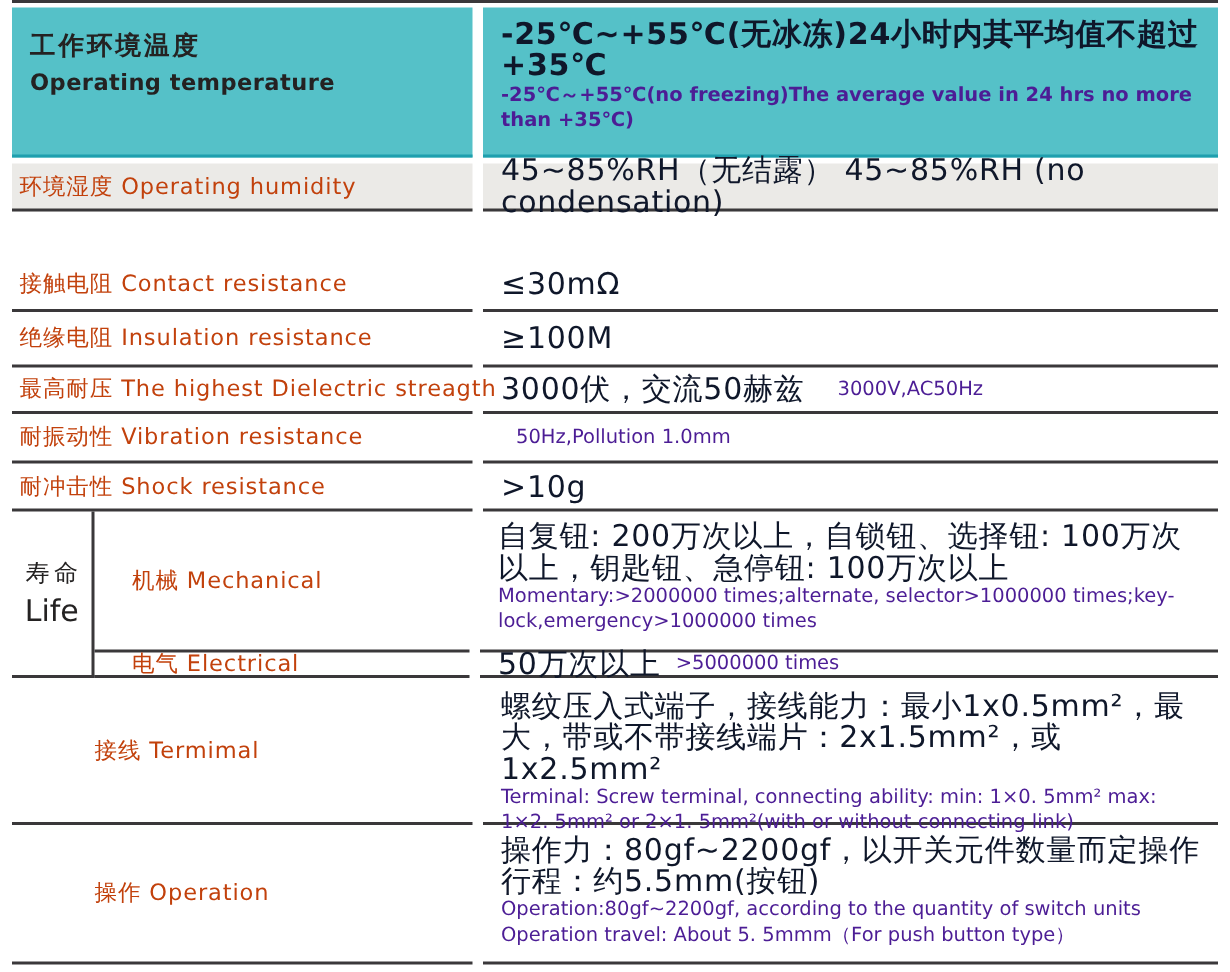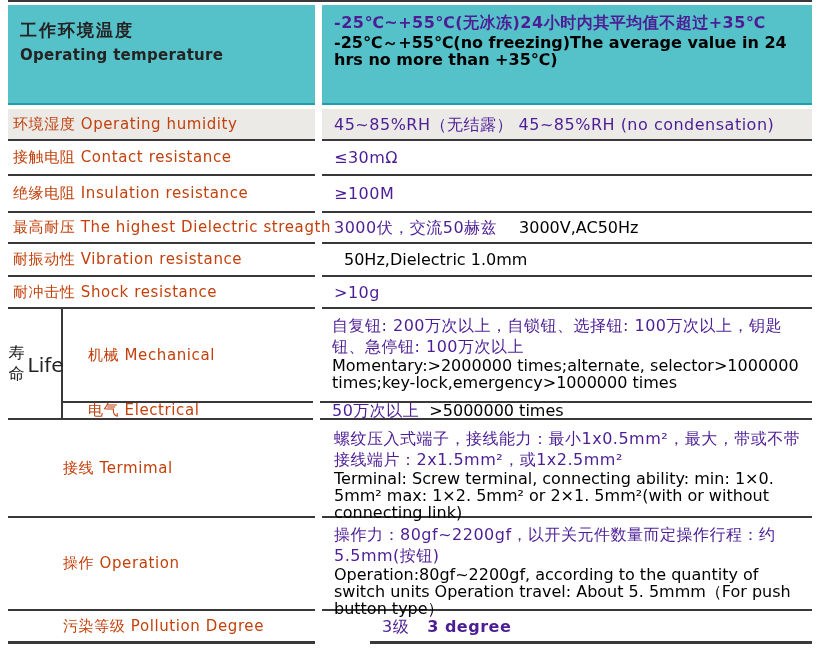--- a/index.html
+++ b/index.html
@@ -8,49 +8,49 @@
   .table { position:absolute; top:0; left:8px; width:804px; }
   .rule-top { height:2px; background:#3a383a; }
 
   .row { display:flex; box-sizing:border-box; }
   .label-cell { width:307px; box-sizing:border-box; display:flex; align-items:center; padding-left:5px; }
   .gutter { width:7px; flex:0 0 7px; }
   .value-cell { flex:1; box-sizing:border-box; padding-left:12px; padding-right:6px; display:flex; align-items:center; }
   .bb { border-bottom:2px solid #3a383a; }
 
   .lbl { font-size:15px; letter-spacing:0.6px; white-space:nowrap; color:#c2410c; }
-  .v-zh { font-size:16px; letter-spacing:0.5px; line-height:21px; color:#4c1d95; }
-  .v-en { font-size:16px; line-height:17px; color:#000000; }
+  .v-zh { font-size:20px; letter-spacing:0.5px; line-height:21px; color:#0f172a; }
+  .v-en { font-size:13px; line-height:17px; color:#4c1d95; }
 
   
   .row-temp { margin-top:3px; height:100px;font-weight:bold; }
   .row-temp .label-cell, .row-temp .value-cell {
     background:#55c1c8; border-bottom:2px solid #1f9fae;
     display:block;
   }
   .row-temp .label-cell { padding:14px 0 0 12px; }
   .row-temp .label-zh { font-size:17px; letter-spacing:2px; }
   .row-temp .label-en { font-size:15px; margin-top:4px; letter-spacing:0.3px; }
   .row-temp .value-cell { padding-top:7px; }
   .row-temp .v-en { margin-top:1px; }
 
   
   .row-humidity { margin-top:4px; height:32px; }
   .row-humidity .label-cell, .row-humidity .value-cell { background:#ebeae7; }
 
-  .row-contact    { height:35px; }
+  .row-contact    { height:35px;margin-top:32px; }
   .row-insulation { height:37px; }
   .row-dielectric { height:31px; }
   .row-vibration  { height:33px; }
   .row-shock      { height:32px; }
 
   
   .life-section { display:flex; }
   .life-head { width:55px; flex:0 0 55px; box-sizing:border-box; border-right:2px solid #3a383a;
-               border-bottom:2px solid #3a383a; display:flex; flex-direction:row;
+               border-bottom:2px solid #3a383a; display:flex; flex-direction:column;
                align-items:center; justify-content:center; text-align:center; }
   .life-head .zh { font-size:16px; letter-spacing:3px; padding-left:3px; }
   .life-head .en { font-size:20px; margin-top:2px; }
   .life-body { flex:1; }
   .life-row { display:flex; box-sizing:border-box; }
   .life-row .sub-label { width:250px; flex:0 0 250px; box-sizing:border-box; display:flex;
                          align-items:center; padding-left:25px; }
   .life-row-mech { height:94px; }
   .life-row-mech .value-cell { display:block; padding-top:6px; }
   .life-row-elec { height:17px; }
@@ -127,21 +127,21 @@
         <span class="v-en gap-md">3000V,AC50Hz</span>
       </div>
     </div>
 
     <div class="row row-vibration">
       <div class="label-cell bb">
         <span class="lbl">耐振动性 Vibration resistance</span>
       </div>
       <div class="gutter"></div>
       <div class="value-cell bb">
-        <span class="v-en gap-sm">50Hz,Dielectric 1.0mm</span>
+        <span class="v-en gap-sm">50Hz,Pollution 1.0mm</span>
       </div>
     </div>
 
     <div class="row row-shock">
       <div class="label-cell bb">
         <span class="lbl">耐冲击性 Shock resistance</span>
       </div>
       <div class="gutter"></div>
       <div class="value-cell bb">
         <span class="v-zh">&gt;10g</span>

